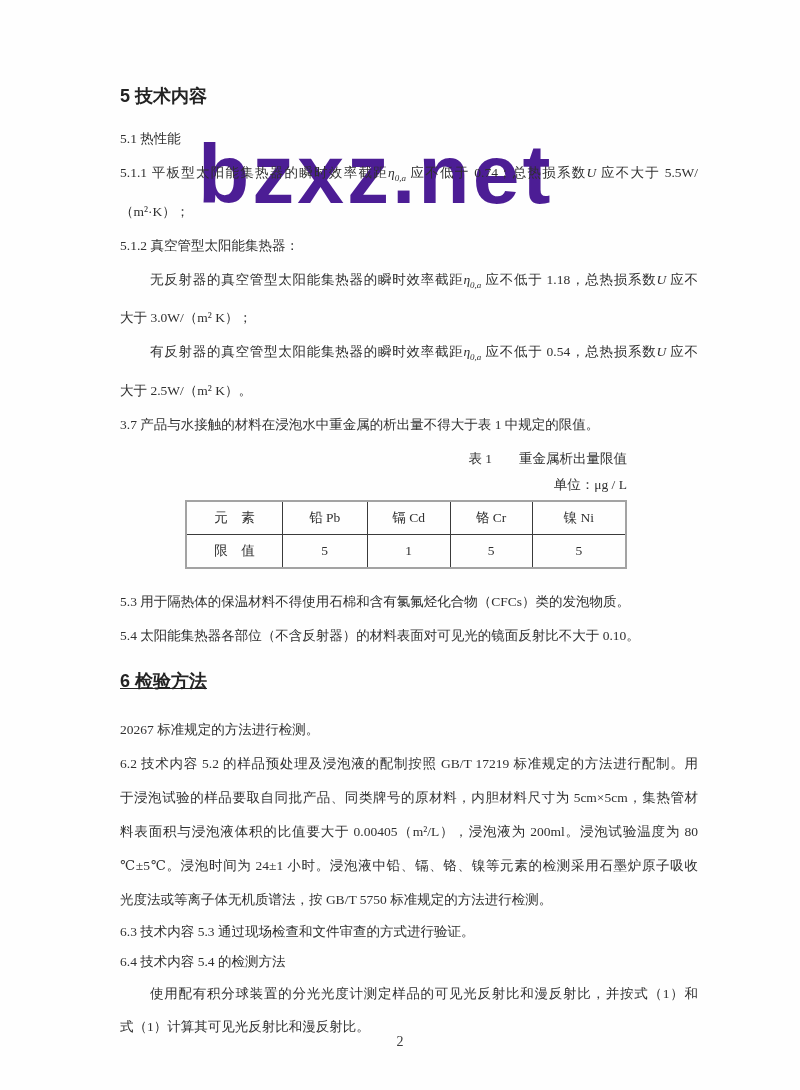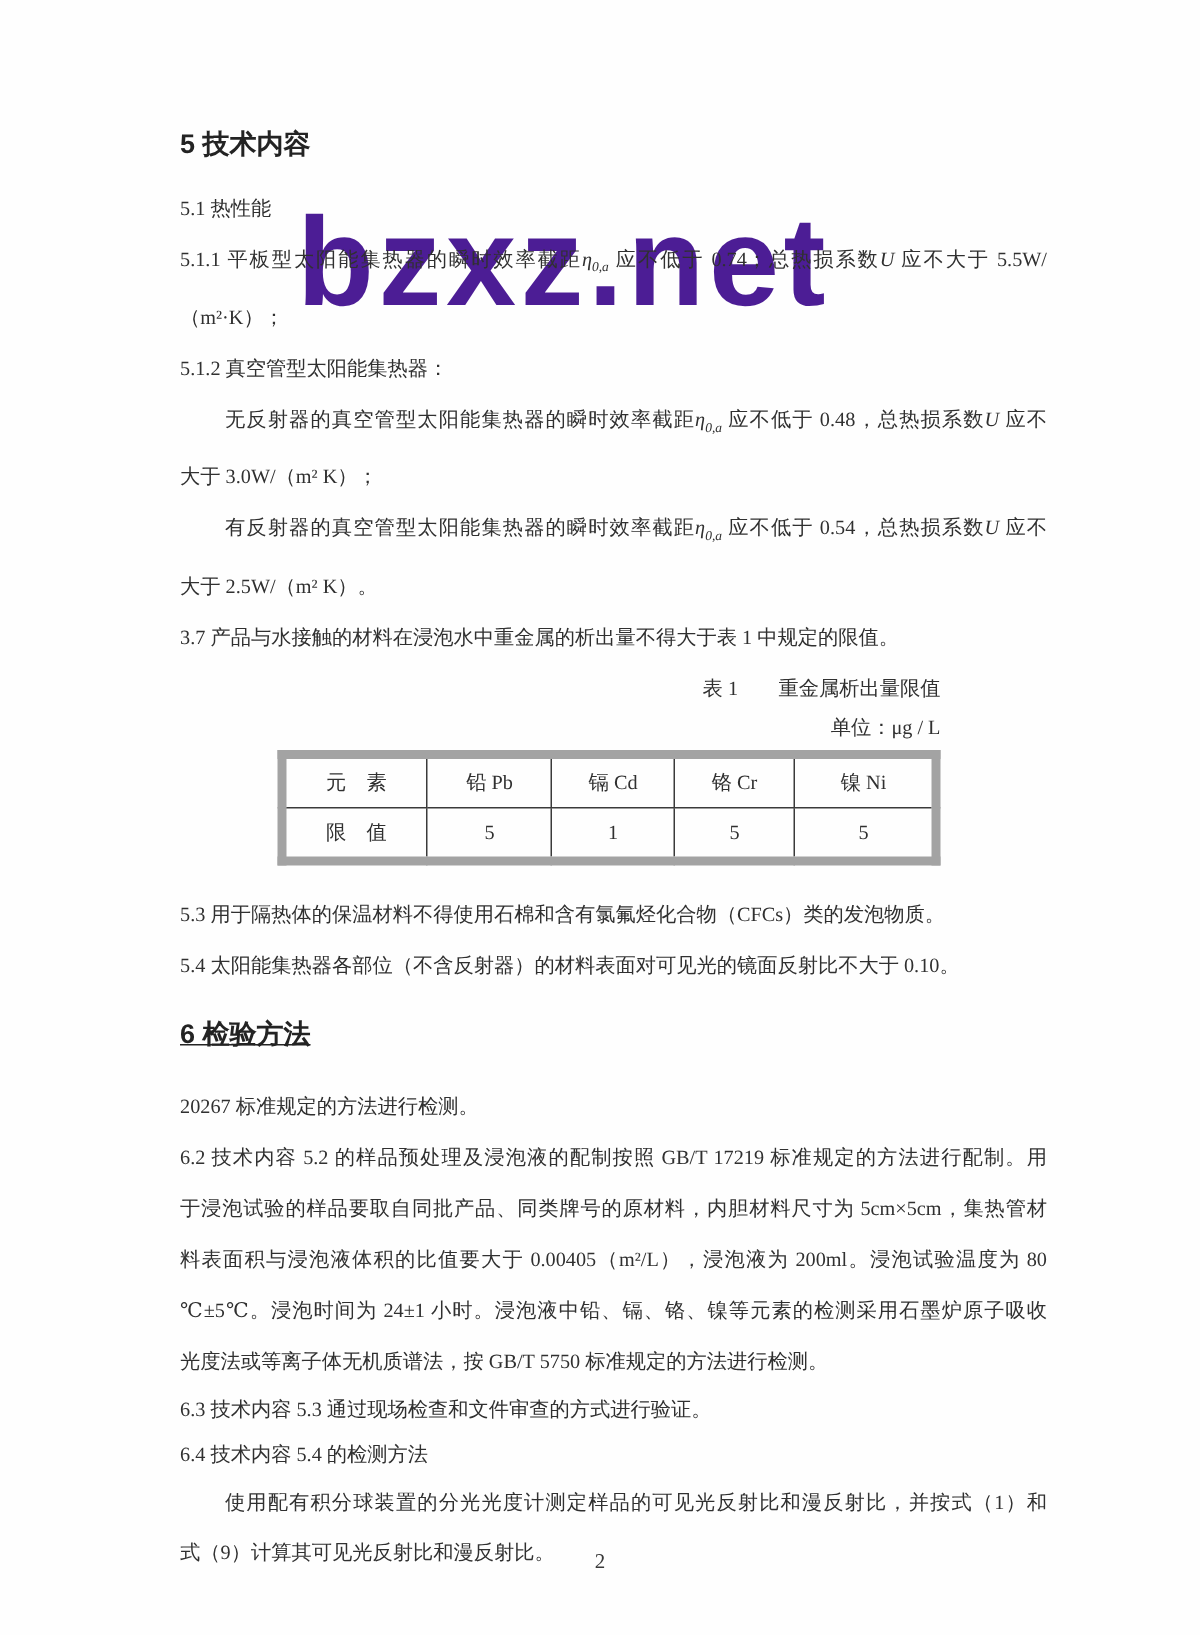--- a/index.html
+++ b/index.html
@@ -32,21 +32,21 @@
   .uvar { font-style:italic; }
   .caprow {
     display:flex; align-items:flex-end;
     margin:4px 0 2px 65px; width:442px;
     font-size:13.5px; line-height:26px;flex-direction:column;
   }
   .caprow .sp { flex:1; }
   .caprow .unit { flex:1; text-align:right; }
   table.limits {
     border-collapse:collapse; margin-left:65px; width:442px;
-    border:6px solid #a3a3a3;
+    border:2px solid #a3a3a3;
   }
   table.limits td {
     border:1px solid #3a3a3a; text-align:center;
     font-size:13.5px; height:32px; padding:0 4px;
   }
   td.c0 { width:95px; } td.c1 { width:84px; } td.c2 { width:82px; }
   td.c3 { width:81px; } td.c4 { width:94px; }
   .after-table { margin-top:16px; }
   .pageno {
     position:absolute; left:0; right:0; bottom:40px; z-index:1;
@@ -64,21 +64,21 @@
 
     <div class="h h5">5 技术内容</div>
 
     <div class="line">5.1 热性能</div>
 
     <div class="line fill"><span>5.1.1 平板型太阳能集热器的瞬时效率截距</span><span class="eta">η</span><span class="eta-sub">0,a</span><span> 应不低于 0.74；总热损系数</span><span class="uvar">U</span><span> 应不大于 5.5W/</span></div>
     <div class="line">（m²·K）；</div>
 
     <div class="line">5.1.2 真空管型太阳能集热器：</div>
 
-    <div class="line fill indent"><span>无反射器的真空管型太阳能集热器的瞬时效率截距</span><span class="eta">η</span><span class="eta-sub">0,a</span><span> 应不低于 0.48，总热损系数</span><span class="uvar">U</span><span> 应不</span></div>
+    <div class="line fill indent"><span>无反射器的真空管型太阳能集热器的瞬时效率截距</span><span class="eta">η</span><span class="eta-sub">0,a</span><span> 应不低于 1.18，总热损系数</span><span class="uvar">U</span><span> 应不</span></div>
     <div class="line">大于 3.0W/（m² K）；</div>
 
     <div class="line fill indent"><span>有反射器的真空管型太阳能集热器的瞬时效率截距</span><span class="eta">η</span><span class="eta-sub">0,a</span><span> 应不低于 0.54，总热损系数</span><span class="uvar">U</span><span> 应不</span></div>
     <div class="line">大于 2.5W/（m² K）。</div>
 
     <div class="line">3.7 产品与水接触的材料在浸泡水中重金属的析出量不得大于表 1 中规定的限值。</div>
 
     <div class="caprow">
       <span class="sp"></span>
       <span>表 1　　重金属析出量限值</span>
@@ -114,19 +114,19 @@
     <div class="line fill">6.2 技术内容 5.2 的样品预处理及浸泡液的配制按照 GB/T 17219 标准规定的方法进行配制。用</div>
     <div class="line fill">于浸泡试验的样品要取自同批产品、同类牌号的原材料，内胆材料尺寸为 5cm×5cm，集热管材</div>
     <div class="line fill">料表面积与浸泡液体积的比值要大于 0.00405（m²/L），浸泡液为 200ml。浸泡试验温度为 80</div>
     <div class="line fill">℃±5℃。浸泡时间为 24±1 小时。浸泡液中铅、镉、铬、镍等元素的检测采用石墨炉原子吸收</div>
     <div class="line">光度法或等离子体无机质谱法，按 GB/T 5750 标准规定的方法进行检测。</div>
 
     <div class="line sm">6.3 技术内容 5.3 通过现场检查和文件审查的方式进行验证。</div>
     <div class="line sm">6.4 技术内容 5.4 的检测方法</div>
 
     <div class="line md fill indent">使用配有积分球装置的分光光度计测定样品的可见光反射比和漫反射比，并按式（1）和</div>
-    <div class="line md">式（9）计算其可见光反射比和漫反射比。</div>
+    <div class="line md">式（1）计算其可见光反射比和漫反射比。</div>
 
   </div>
 
   <div class="pageno">2</div>
 
 </div>
 
 </body></html>

